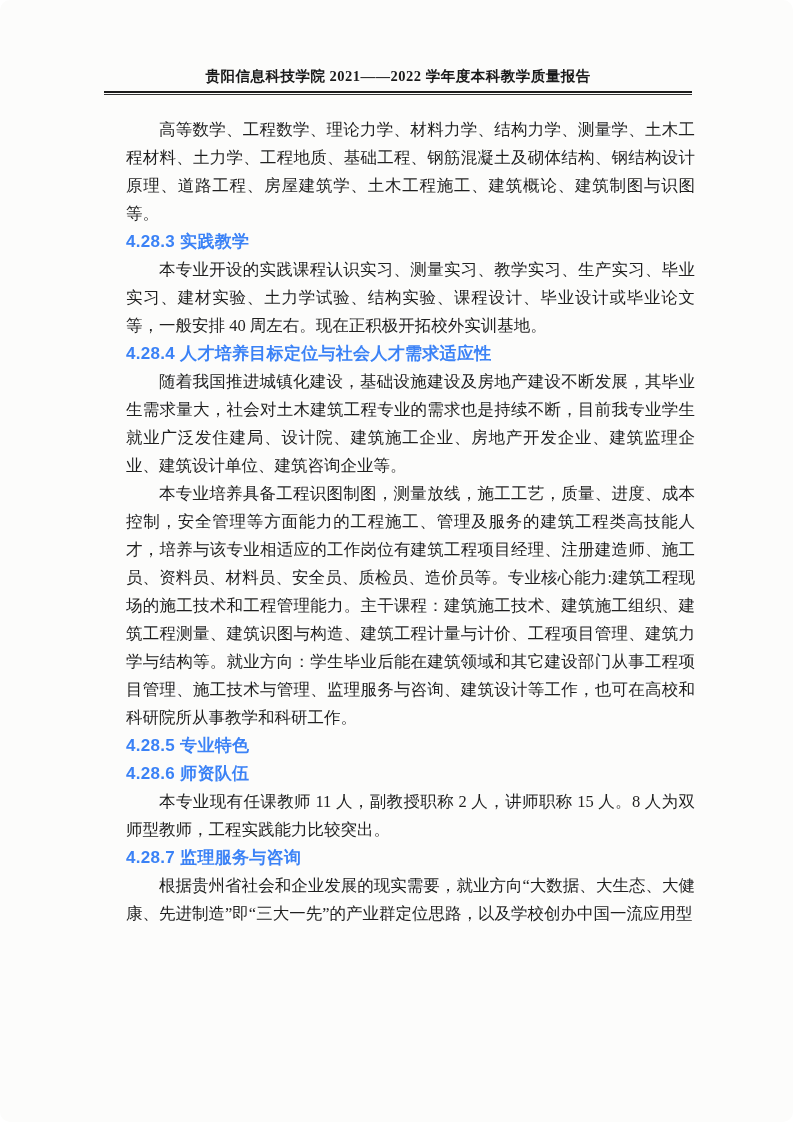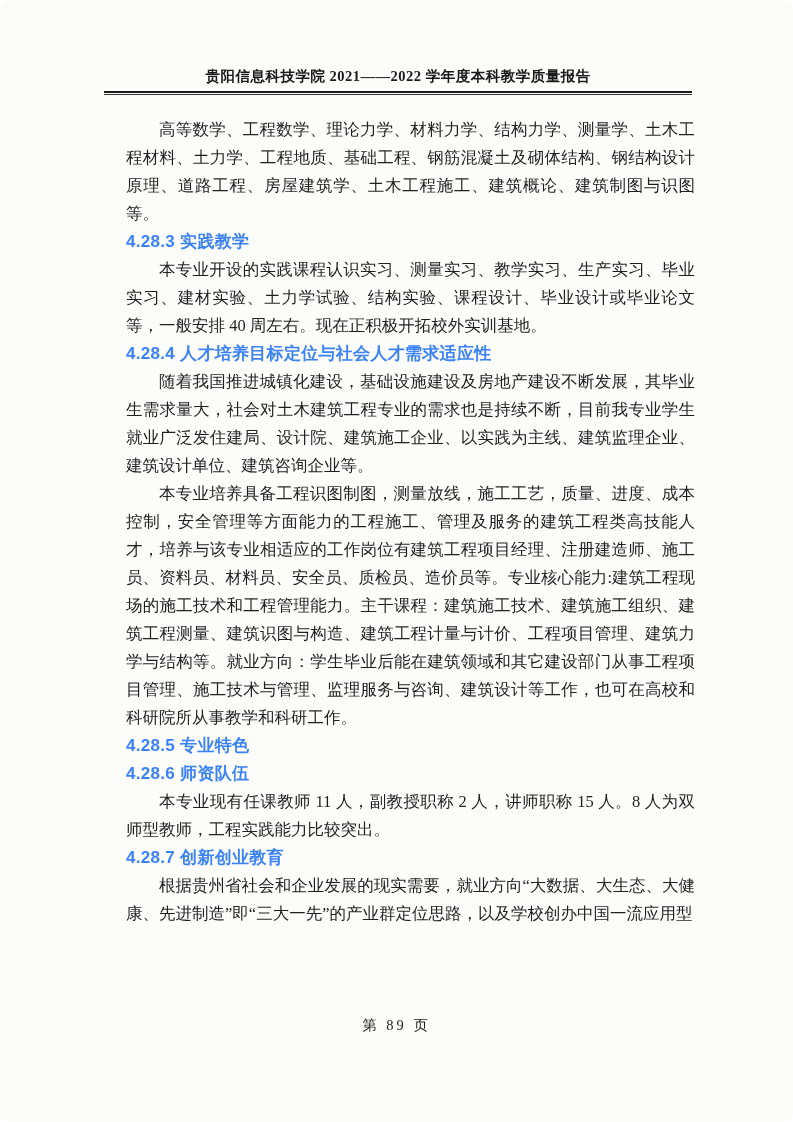--- a/index.html
+++ b/index.html
@@ -93,33 +93,30 @@
 
   <div class="content">
     <p class="para">高等数学、工程数学、理论力学、材料力学、结构力学、测量学、土木工程材料、土力学、工程地质、基础工程、钢筋混凝土及砌体结构、钢结构设计原理、道路工程、房屋建筑学、土木工程施工、建筑概论、建筑制图与识图等。</p>
 
     <h3 class="heading">4.28.3 实践教学</h3>
 
     <p class="para">本专业开设的实践课程认识实习、测量实习、教学实习、生产实习、毕业实习、建材实验、土力学试验、结构实验、课程设计、毕业设计或毕业论文等，一般安排 40 周左右。现在正积极开拓校外实训基地。</p>
 
     <h3 class="heading">4.28.4 人才培养目标定位与社会人才需求适应性</h3>
 
-    <p class="para">随着我国推进城镇化建设，基础设施建设及房地产建设不断发展，其毕业生需求量大，社会对土木建筑工程专业的需求也是持续不断，目前我专业学生就业广泛发住建局、设计院、建筑施工企业、以实践为主线、建筑监理企业、建筑设计单位、建筑咨询企业等。</p>
+    <p class="para">随着我国推进城镇化建设，基础设施建设及房地产建设不断发展，其毕业生需求量大，社会对土木建筑工程专业的需求也是持续不断，目前我专业学生就业广泛发住建局、设计院、建筑施工企业、房地产开发企业、建筑监理企业、建筑设计单位、建筑咨询企业等。</p>
 
     <p class="para">本专业培养具备工程识图制图，测量放线，施工工艺，质量、进度、成本控制，安全管理等方面能力的工程施工、管理及服务的建筑工程类高技能人才，培养与该专业相适应的工作岗位有建筑工程项目经理、注册建造师、施工员、资料员、材料员、安全员、质检员、造价员等。专业核心能力:建筑工程现场的施工技术和工程管理能力。主干课程：建筑施工技术、建筑施工组织、建筑工程测量、建筑识图与构造、建筑工程计量与计价、工程项目管理、建筑力学与结构等。就业方向：学生毕业后能在建筑领域和其它建设部门从事工程项目管理、施工技术与管理、监理服务与咨询、建筑设计等工作，也可在高校和科研院所从事教学和科研工作。</p>
 
     <h3 class="heading">4.28.5 专业特色</h3>
 
 
     <h3 class="heading">4.28.6 师资队伍</h3>
 
     <p class="para">本专业现有任课教师 11 人，副教授职称 2 人，讲师职称 15 人。8 人为双师型教师，工程实践能力比较突出。</p>
 
-    <h3 class="heading">4.28.7 创新创业教育</h3>
+    <h3 class="heading">4.28.7 监理服务与咨询</h3>
 
     <p class="para">根据贵州省社会和企业发展的现实需要，就业方向“大数据、大生态、大健康、先进制造”即“三大一先”的产业群定位思路，以及学校创办中国一流应用型</p>
   </div>
 
-  <div class="footer">
-    <span>第 89 页</span>
-  </div>
 
 </div>
 
 </body></html>

